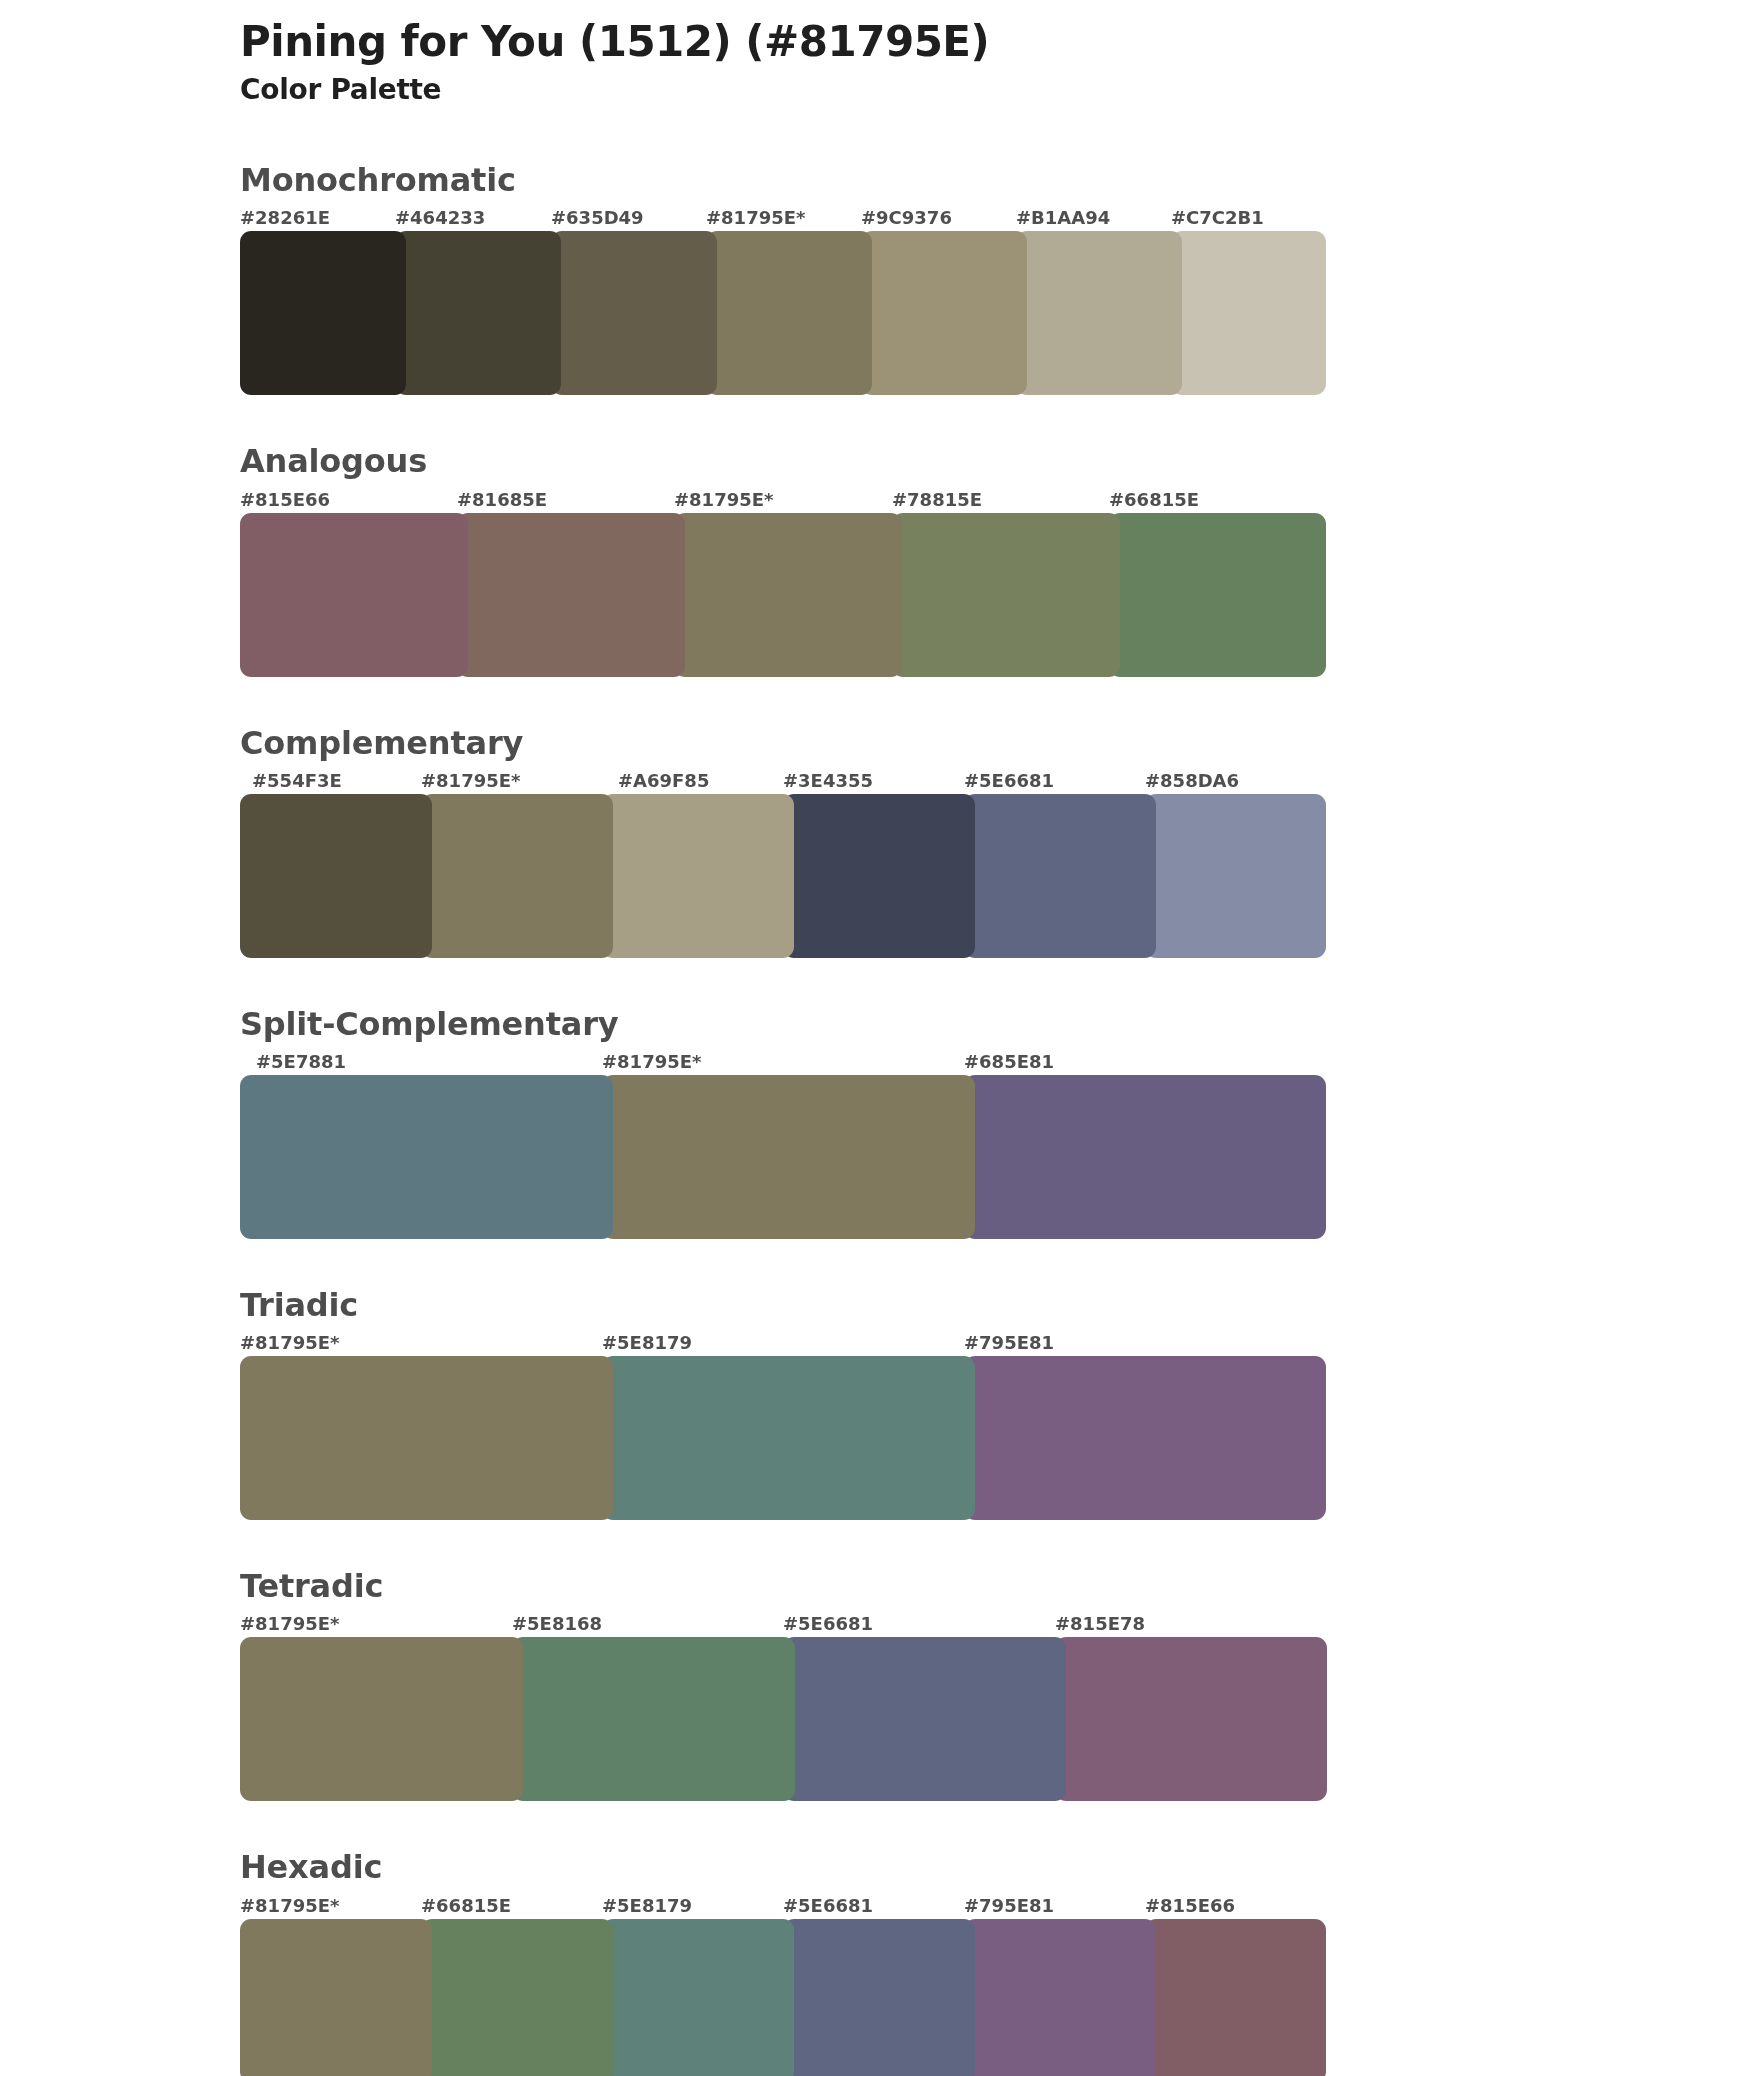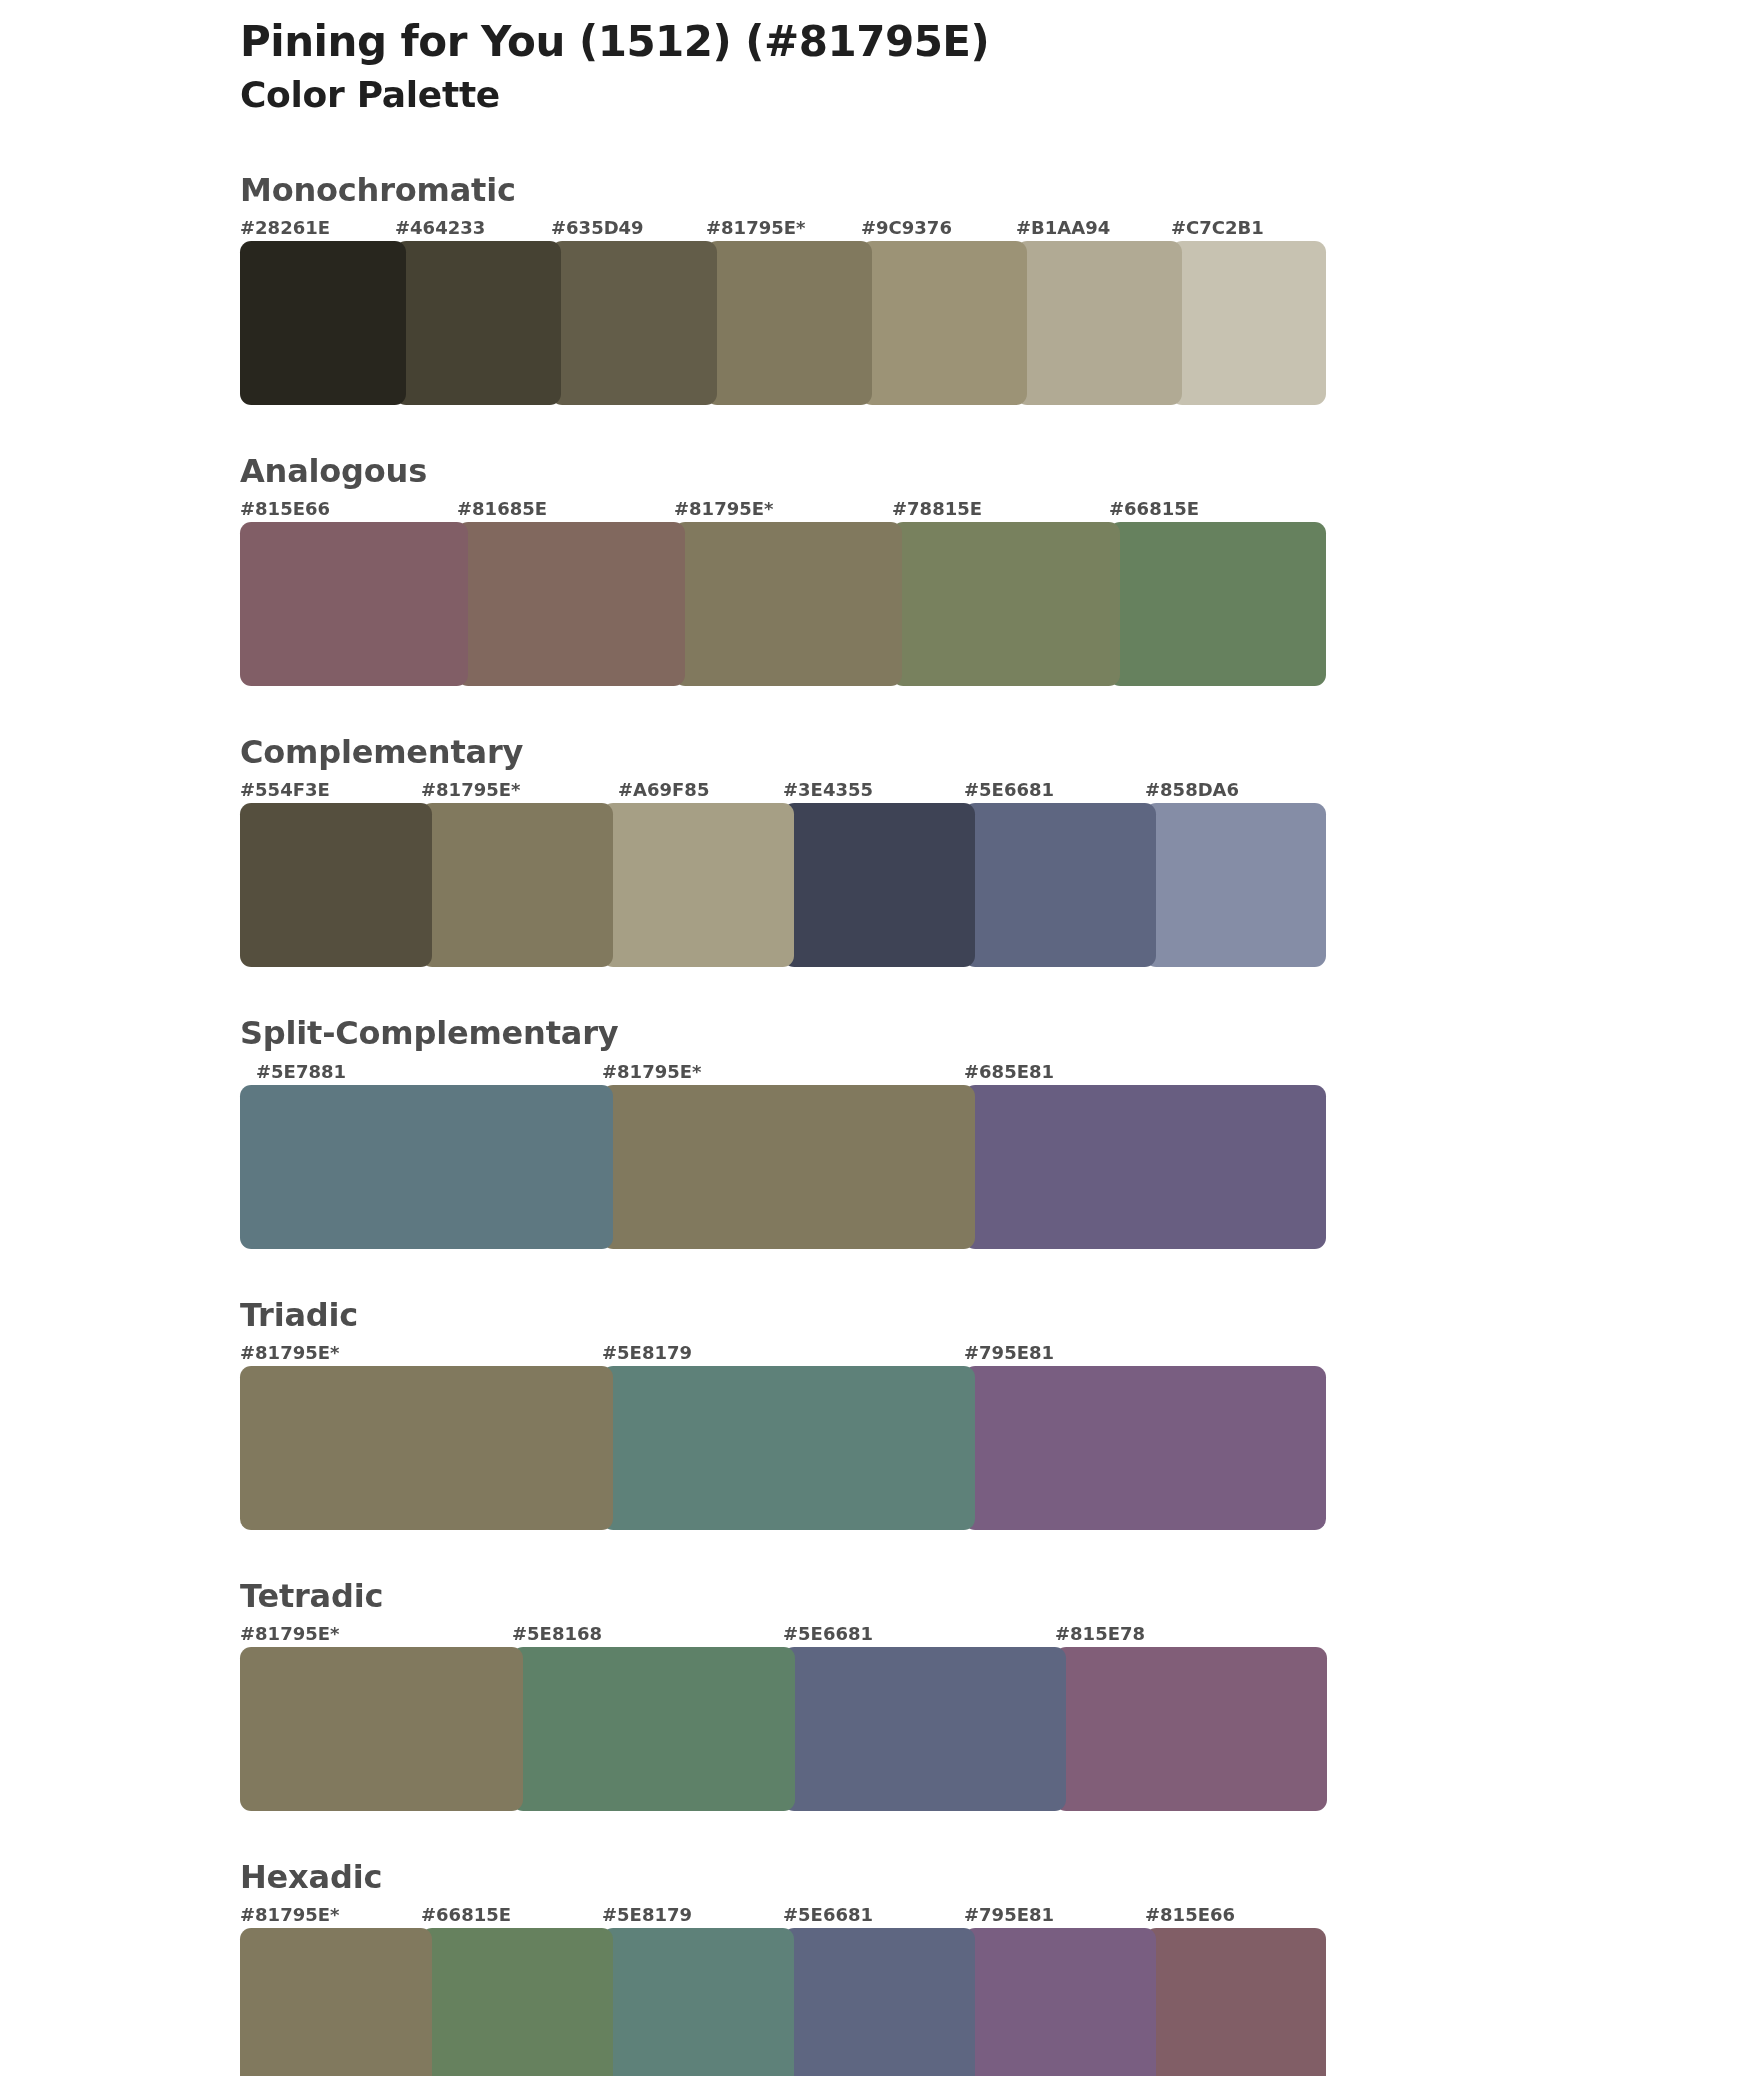--- a/index.html
+++ b/index.html
@@ -35,21 +35,21 @@
   .page-title {
     font-size: 42px;
     font-weight: bold;
     color: #1f1f1f;
     letter-spacing: -0.5px;
     line-height: 1.12;
     margin: 0;
     white-space: nowrap;
   }
   .page-subtitle {
-    font-size: 36px;
+    font-size: 28px;
     font-weight: bold;
     color: #1f1f1f;
     letter-spacing: -0.3px;
     line-height: 1.2;
     margin: 8px 0 7px 0;
   }
 
   
   .sections {
     margin-top: 58px;
@@ -149,21 +149,21 @@
             <div class="swatch" title="#815E66" style="left: 0px; width: 228px; background: rgb(129, 94, 102); z-index: 5;"></div>
             <div class="swatch" title="#81685E" style="left: 217px; width: 228px; background: rgb(129, 104, 94); z-index: 4;"></div>
             <div class="swatch" title="#81795E*" style="left: 434px; width: 228px; background: rgb(129, 121, 94); z-index: 3;"></div>
             <div class="swatch" title="#78815E" style="left: 652px; width: 228px; background: rgb(120, 129, 94); z-index: 2;"></div>
             <div class="swatch" title="#66815E" style="left: 869px; width: 217px; background: rgb(102, 129, 94); z-index: 1;"></div>
           </div>
         </div>
         <div class="section" style="margin-bottom: 50px;">
           <div class="section-title">Complementary</div>
           <div class="labels-row">
-            <span class="swatch-label" style="left: 0px;">#554F3E</span>
+            <span class="swatch-label" style="left: 12px;">#554F3E</span>
             <span class="swatch-label" style="left: 181px;">#81795E*</span>
             <span class="swatch-label" style="left: 362px; margin-left: 16px;">#A69F85</span>
             <span class="swatch-label" style="left: 543px;">#3E4355</span>
             <span class="swatch-label" style="left: 724px;">#5E6681</span>
             <span class="swatch-label" style="left: 905px;">#858DA6</span>
           </div>
           <div class="swatch-row">
             <div class="swatch" title="#554F3E" style="left: 0px; width: 192px; background: rgb(85, 79, 62); z-index: 6;"></div>
             <div class="swatch" title="#81795E*" style="left: 181px; width: 192px; background: rgb(129, 121, 94); z-index: 5;"></div>
             <div class="swatch" title="#A69F85" style="left: 362px; width: 192px; background: rgb(166, 159, 133); z-index: 4;"></div>

